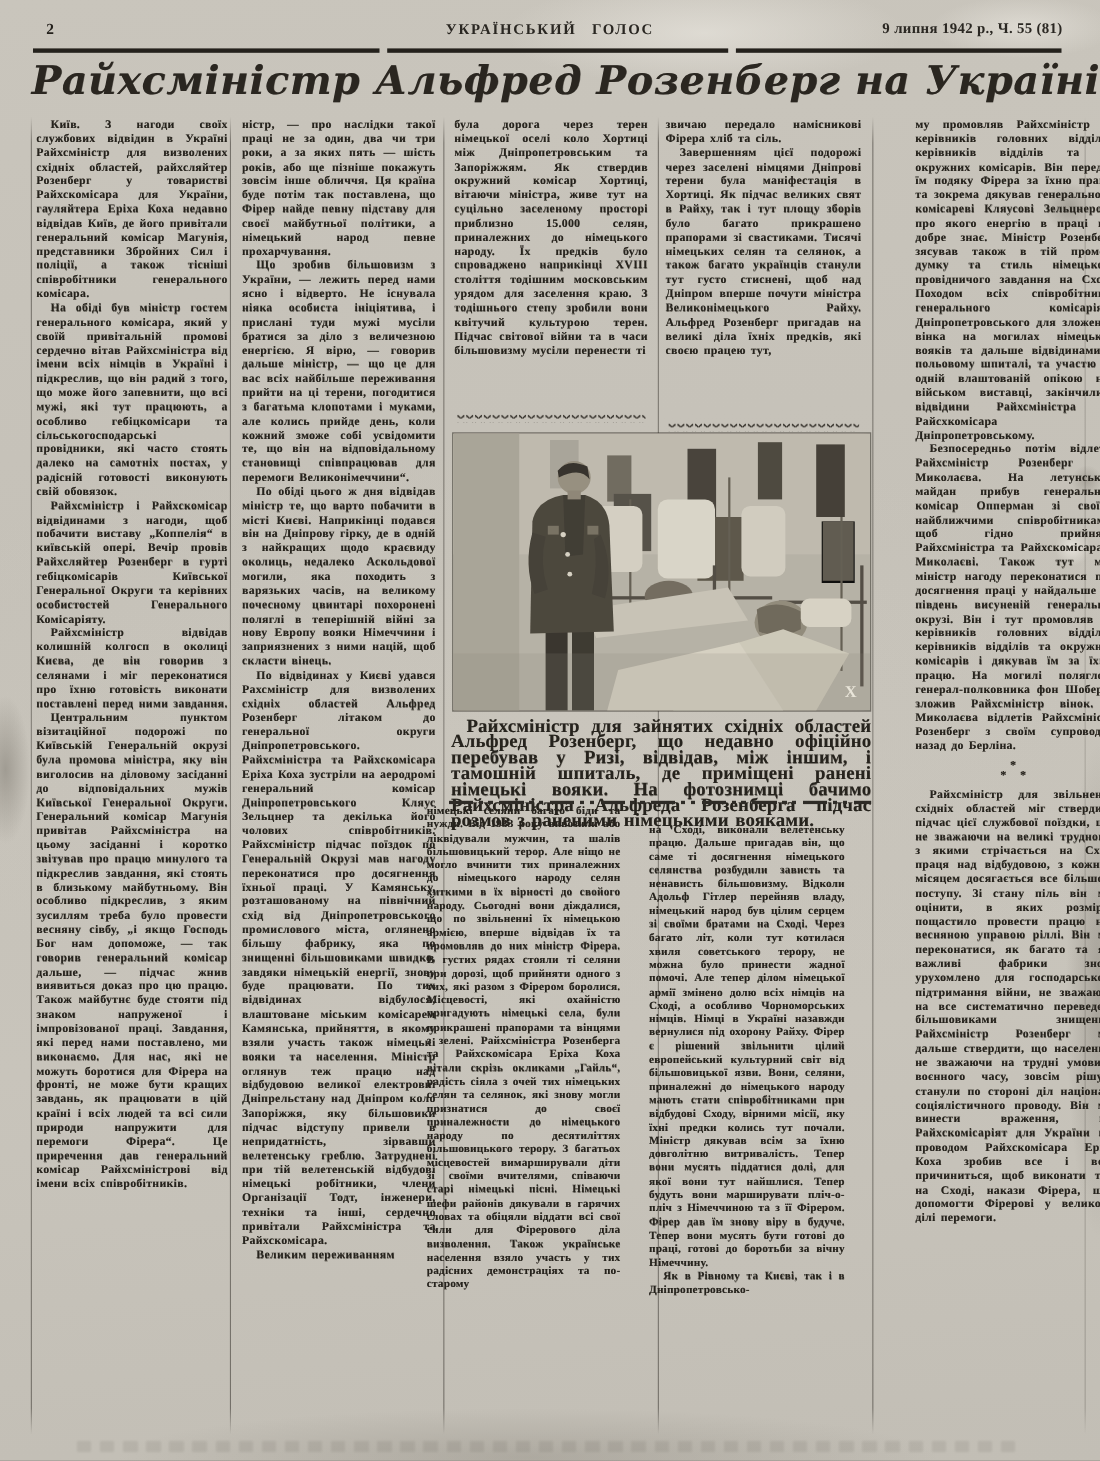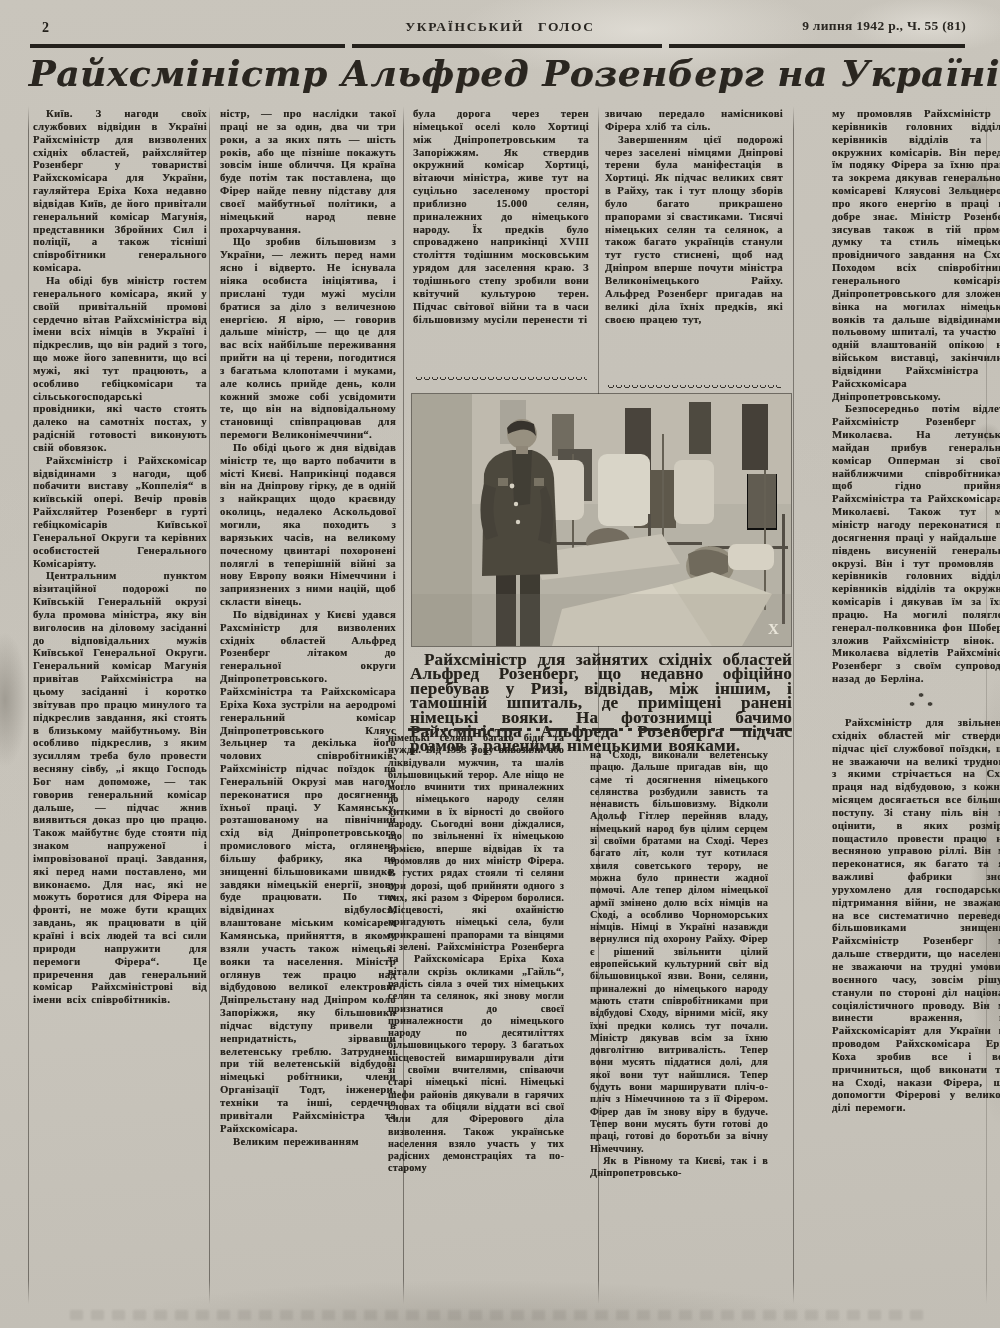--- a/index.html
+++ b/index.html
@@ -101,20 +101,21 @@
   <div class="vrule" style="left:209px"></div>
   <div class="vrule" style="left:403px"></div>
   <div class="vrule" style="left:598px"></div>
   <div class="vrule" style="left:793px"></div>
   <div class="vrule faint" style="left:986px"></div>
 
   <section class="col" id="col1">
       <p class="para">Київ. З нагоди своїх службових відвідин в Україні Райхсміністр для визволених східніх областей, райхсляйтер Розенберг у товаристві Райхскомісара для України, гауляйтера Еріха Коха недавно відвідав Київ, де його привітали генеральний комісар Магунія, представники Збройних Сил і поліції, а також тісніші співробітники генерального комісара.</p>
       <p class="para">На обіді був міністр гостем генерального комісара, який у своїй привітальній промові сердечно вітав Райхсміністра від імени всіх німців в Україні і підкреслив, що він радий з того, що може його запевнити, що всі мужі, які тут працюють, а особливо гебіцкомісари та сільськогосподарські провідники, які часто стоять далеко на самотніх постах, у радісній готовості виконують свій обовязок.</p>
       <p class="para">Райхсміністр і Райхскомісар відвідинами з нагоди, щоб побачити виставу „Коппелія“ в київській опері. Вечір провів Райхсляйтер Розенберг в гурті гебіцкомісарів Київської Генеральної Округи та керівних особистостей Генерального Комісаріяту.</p>
+      <p class="para">Райхсміністр відвідав колишній колгосп в околиці Києва, де він говорив з селянами і міг переконатися про їхню готовість виконати поставлені перед ними завдання.</p>
       <p class="para">Центральним пунктом візитаційної подорожі по Київській Генеральній окрузі була промова міністра, яку він виголосив на діловому засіданні до відповідальних мужів Київської Генеральної Округи. Генеральний комісар Магунія привітав Райхсміністра на цьому засіданні і коротко звітував про працю минулого та підкреслив завдання, які стоять в близькому майбутньому. Він особливо підкреслив, з яким зусиллям треба було провести весняну сівбу, „і якщо Господь Бог нам допоможе, — так говорив генеральний комісар дальше, — підчас жнив виявиться доказ про цю працю. Також майбутнє буде стояти під знаком напруженої і імпровізованої праці. Завдання, які перед нами поставлено, ми виконаємо. Для нас, які не можуть боротися для Фірера на фронті, не може бути кращих завдань, як працювати в цій країні і всіх людей та всі сили природи напружити для перемоги Фірера“. Це приречення дав генеральний комісар Райхсміністрові від імени всіх співробітників.</p>
     </section>
   <section class="col" id="col2">
       <p class="para cont">ністр, — про наслідки такої праці не за один, два чи три роки, а за яких пять — шість років, або ще пізніше покажуть зовсім інше обличчя. Ця країна буде потім так поставлена, що Фірер найде певну підставу для своєї майбутньої політики, а німецький народ певне прохарчування.</p>
       <p class="para">Що зробив більшовизм з України, — лежить перед нами ясно і відверто. Не існувала ніяка особиста ініціятива, і прислані туди мужі мусіли братися за діло з величезною енергією. Я вірю, — говорив дальше міністр, — що це для вас всіх найбільше переживання прийти на ці терени, погодитися з багатьма клопотами і муками, але колись прийде день, коли кожний зможе собі усвідомити те, що він на відповідальному становищі співпрацював для перемоги Великонімеччини“.</p>
       <p class="para">По обіді цього ж дня відвідав міністр те, що варто побачити в місті Києві. Наприкінці подався він на Дніпрову гірку, де в одній з найкращих щодо краєвиду околиць, недалеко Аскольдової могили, яка походить з варязьких часів, на великому почесному цвинтарі похоронені поляглі в теперішній війні за нову Европу вояки Німеччини і заприязнених з ними націй, щоб скласти вінець.</p>
       <p class="para">По відвідинах у Києві удався Рахсміністр для визволених східніх областей Альфред Розенберг літаком до генеральної округи Дніпропетровського. Райхсміністра та Райхскомісара Еріха Коха зустріли на аеродромі генеральний комісар Дніпропетровського Кляус Зельцнер та декілька його чолових співробітників. Райхсміністр підчас поїздок по Генеральній Окрузі мав нагоду переконатися про досягнення їхньої праці. У Камянську, розташованому на північний схід від Дніпропетровського промислового міста, оглянено більшу фабрику, яка по знищенні більшовиками швидко, завдяки німецькій енергії, знову буде працювати. По тих відвідинах відбулося, влаштоване міським комісарем Камянська, прийняття, в якому взяли участь також німецькі вояки та населення. Міністр оглянув теж працю над відбудовою великої електровні Дніпрельстану над Дніпром коло Запоріжжя, яку більшовики підчас відступу привели в непридатність, зірвавши велетенську греблю. Затруднені при тій велетенській відбудові німецькі робітники, члени Організації Тодт, інженери, техніки та інші, сердечно привітали Райхсміністра та Райхскомісара.</p>
       <p class="para">Великим переживанням</p>
     </section>
   <section class="col" id="col3top">

